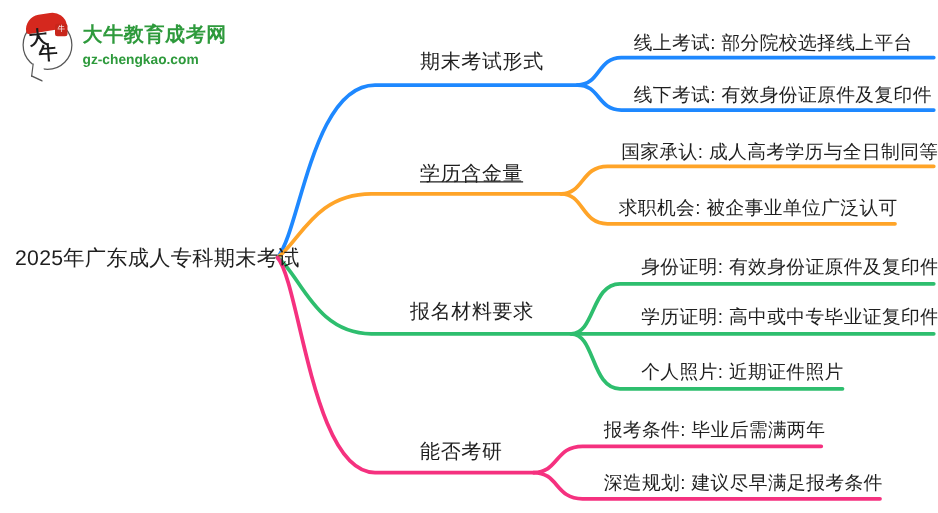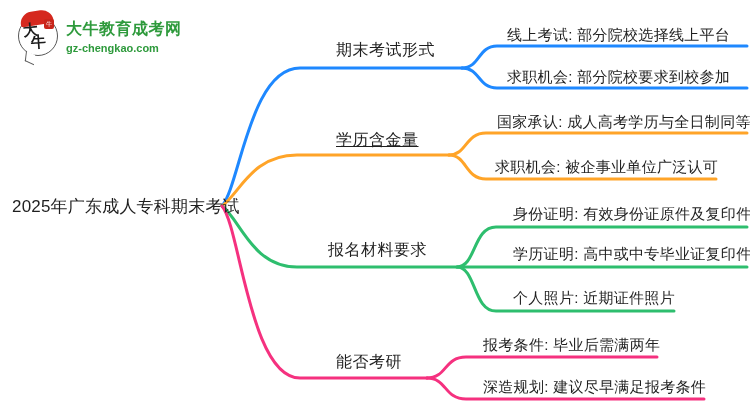--- a/index.html
+++ b/index.html
@@ -73,21 +73,21 @@
   </svg>
 
   <div class="node central" style="left:12px;top:197px;">2025年广东成人专科期末考试</div>
 
   <div class="node branch-label" style="left:336px;top:40px;">期末考试形式</div>
   <div class="node branch-label" style="left:336px;top:130px;text-decoration:underline;">学历含金量</div>
   <div class="node branch-label" style="left:328px;top:240px;">报名材料要求</div>
   <div class="node branch-label" style="left:336px;top:352px;">能否考研</div>
 
   <div class="node leaf" style="left:507px;top:25px;">线上考试: 部分院校选择线上平台</div>
-  <div class="node leaf" style="left:507px;top:67px;">求职机会: 部分院校要求到校参加</div>
+  <div class="node leaf" style="left:507px;top:67px;">线下考试: 有效身份证原件及复印件</div>
   <div class="node leaf" style="left:495px;top:157px;">求职机会: 被企事业单位广泛认可</div>
   <div class="node leaf" style="left:497px;top:112px;">国家承认: 成人高考学历与全日制同等</div>
   <div class="node leaf" style="left:513px;top:204px;">身份证明: 有效身份证原件及复印件</div>
   <div class="node leaf" style="left:513px;top:244px;">学历证明: 高中或中专毕业证复印件</div>
   <div class="node leaf" style="left:513px;top:288px;">个人照片: 近期证件照片</div>
   <div class="node leaf" style="left:483px;top:335px;">报考条件: 毕业后需满两年</div>
   <div class="node leaf" style="left:483px;top:377px;">深造规划: 建议尽早满足报考条件</div>
 
 </div>
 

